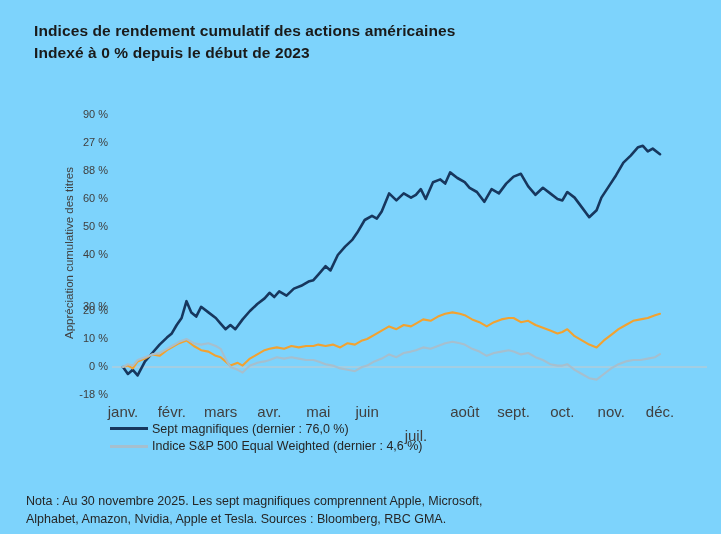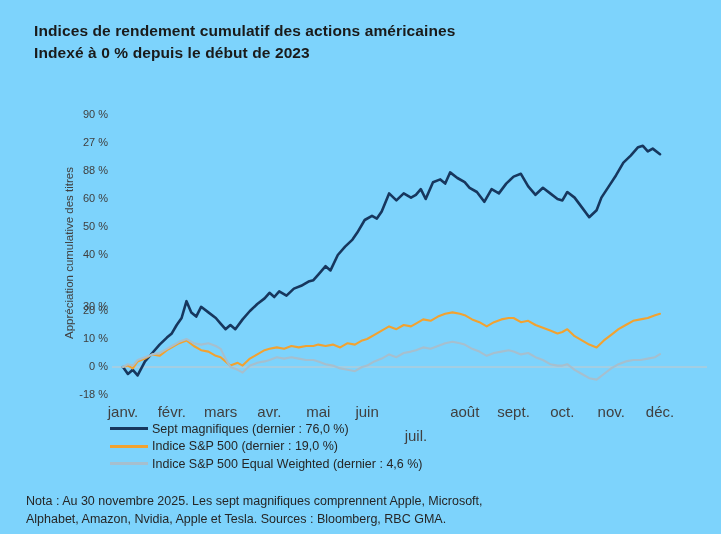--- a/index.html
+++ b/index.html
@@ -81,24 +81,20 @@
       <div class="xtick" style="left: 585.2px; top: 403px;">nov.</div>
       <div class="xtick" style="left: 634.02px; top: 403px;">déc.</div>
     </div>
 
   <div class="legend" id="legend">
       <div class="legend-row">
         <div class="legend-swatch" style="background: rgb(23, 55, 94);"></div>
         <div class="legend-label">Sept magnifiques (dernier : 76,0 %)</div>
       </div>
       <div class="legend-row">
-        <div class="legend-swatch" style="background: rgb(242, 162, 48);"></div>
-        <div class="legend-label">Indice S&amp;P 500 (dernier : 19,0 %)</div>
-      </div>
-      <div class="legend-row">
         <div class="legend-swatch" style="background: rgb(166, 191, 206);"></div>
         <div class="legend-label">Indice S&amp;P 500 Equal Weighted (dernier : 4,6 %)</div>
       </div>
     </div>
 
   <div class="footnote">
     <span>Nota : Au 30 novembre 2025. Les sept magnifiques comprennent Apple, Microsoft,</span><br>
     <span>Alphabet, Amazon, Nvidia, Apple et Tesla. Sources : Bloomberg, RBC GMA.</span>
   </div>
 

